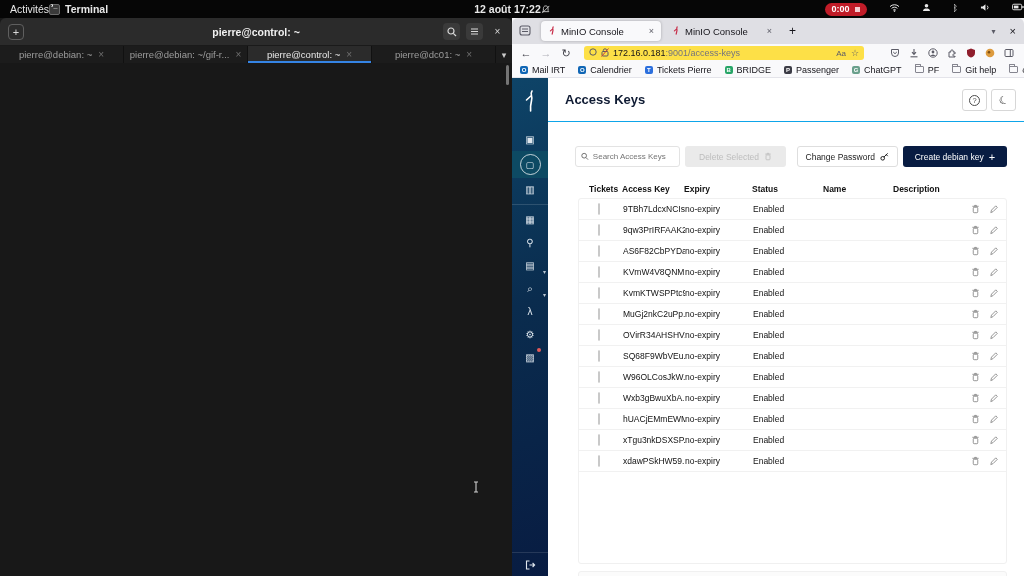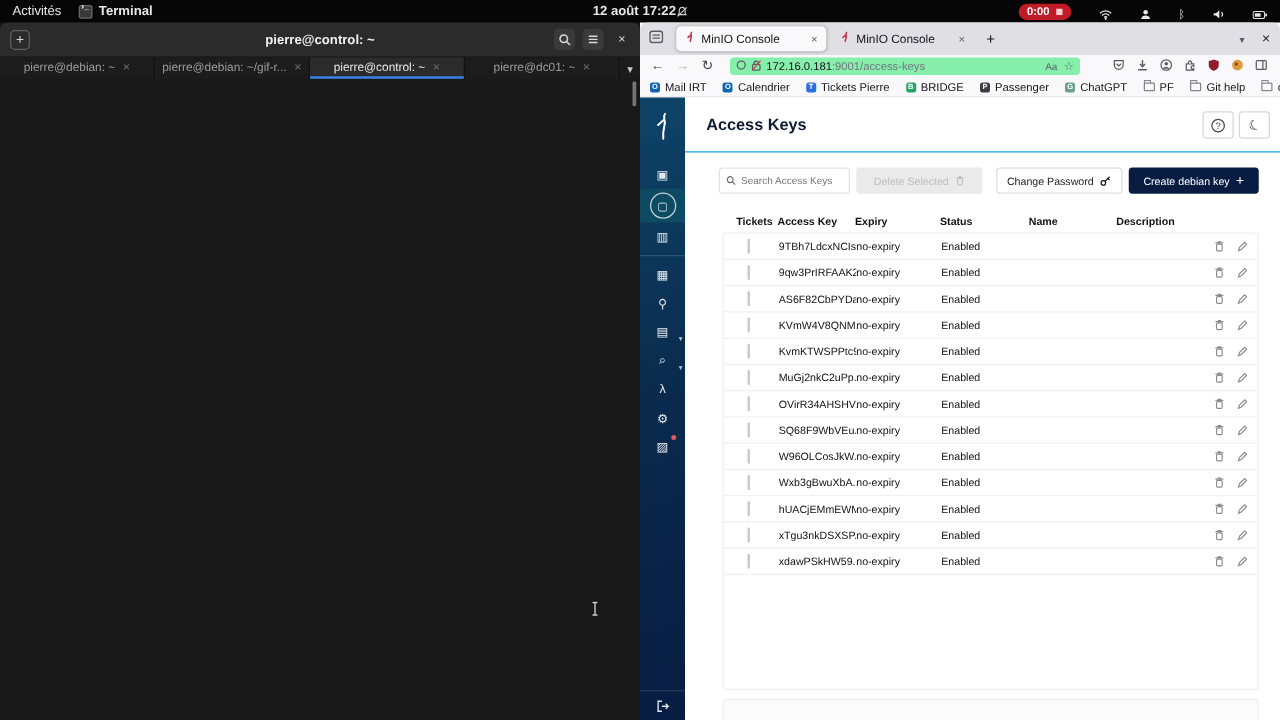--- a/index.html
+++ b/index.html
@@ -3,27 +3,27 @@
 <meta charset="utf-8">
 <style>
   * { margin:0; padding:0; box-sizing:border-box; }
   html,body { width:1024px; height:576px; overflow:hidden; background:#000; }
   body { font-family:"Liberation Sans", sans-serif; }
   .screen { position:relative; width:1024px; height:576px; }
 
   
   .topbar { position:absolute; left:0; top:0; width:1024px; height:18px; background:#060606;
             display:flex; align-items:center; color:#e8e8e8; font-size:10.5px; }
-  .tb-left { display:flex; gap:14px; padding-left:10px; }
+  .tb-left { display:flex; padding-left:10px; }
   .tb-app { display:flex; align-items:center; gap:5px; font-weight:bold; }
   .tb-appicon { width:11px; height:11px; background:#3a3a3a; border:1px solid #6b6b6b; border-radius:2px;
                 position:relative; }
   .tb-appicon::before { content:"›_"; position:absolute; left:1px; top:-3px; font-size:7px; color:#fff; }
   .tb-center { position:absolute; left:50%; transform:translateX(-50%); display:flex; align-items:center; gap:0; font-weight:bold; }
-  .tb-right { margin-left:auto; display:flex; align-items:flex-end; gap:22px; padding-right:10px; }
+  .tb-right { margin-left:auto; display:flex; align-items:flex-start; gap:22px; }
   .rec-pill { display:flex; align-items:center; gap:5px; background:var(--record,#c01c28); color:#fff;
               border-radius:8px; height:13px; padding:0 7px; font-size:9px; font-weight:bold; }
   .rec-stop { width:5px; height:5px; background:#f4cdd1; }
   .tb-ico svg { display:block; }
 
   
   .terminal { position:absolute; left:0; top:18px; width:512px; height:558px; background:#181818; }
   .t-titlebar { height:28px; background:#2b2b2b; border-bottom:1px solid #1a1a1a; display:flex; align-items:center;
                 position:relative; border-radius:6px 6px 0 0; }
   .t-newtab { position:absolute; left:8px; top:6px; width:16px; height:16px; border:1px solid #5f5f5f; border-radius:4px;
@@ -55,21 +55,21 @@
   .f-tab { display:flex; align-items:center; gap:5px; height:20px; margin-top:0; padding:0 7px; font-size:9.5px; color:#15141a; }
   .f-tab.active { background:#f9f9fb; border-radius:4px; box-shadow:0 0 3px rgba(0,0,0,.25); margin-left:10px; width:120px; }
   .f-tab.plain { width:114px; margin-left:4px; }
   .f-tab .tlabel { flex:1; white-space:nowrap; overflow:hidden; }
   .f-tab .tclose { color:#5b5b66; font-size:9px; }
   .f-newtab { margin-left:10px; color:#15141a; font-size:12px; }
   .f-winbtns { position:absolute; right:8px; top:0; height:26px; display:flex; align-items:center; gap:14px; color:#15141a; }
   .f-navbar { height:18px; display:flex; align-items:center; padding:0 6px; gap:4px; }
   .nav-ico { color:#3b3b44; font-size:11px; line-height:1; width:16px; text-align:center; }
   .nav-ico.dis { color:#b0b0b8; }
-  .urlbar { margin-left:6px; width:280px; height:14px; background:#86efac; border-radius:3px; display:flex;
+  .urlbar { margin-left:6px; width:280px; height:14px; background:#fde047; border-radius:3px; display:flex;
             align-items:center; padding:0 5px; gap:4px; font-size:9px; color:#15141a; }
   .url-host { font-weight:normal; }
   .url-rest { color:#73737f; }
   .url-right { margin-left:auto; display:flex; align-items:center; gap:5px; color:#5b5b66; font-size:8px; }
   .nav-right { margin-left:auto; display:flex; align-items:center; gap:9px; padding-right:4px; }
   .f-bookmarks { height:16px; display:flex; align-items:center; gap:13px; padding:0 8px; font-size:9px; color:#15141a;
                  border-bottom:1px solid #e4e4ea; }
   .bm { display:flex; align-items:center; gap:4px; white-space:nowrap; }
   .bm-fav { width:8px; height:8px; border-radius:2px; color:#fff; font-size:6px; font-weight:bold; line-height:8px; text-align:center; }
   .bm-folder { width:9px; height:7px; border:1px solid #85858f; border-radius:1px; position:relative; }
@@ -96,21 +96,21 @@
   .m-main { flex:1; background:#fff; overflow:hidden; }
   .m-header { height:44px; position:relative; border-bottom:1px solid #0ea5e9; }
   .m-title { position:absolute; left:17px; top:14px; font-size:13px; font-weight:bold; color:#0f1b33; }
   .m-hbtns { position:absolute; right:8px; top:11px; display:flex; gap:4px; }
   .m-hbtn { width:25px; height:22px; border:1px solid #d7d7d7; border-radius:3px; background:#fff; display:flex;
             align-items:center; justify-content:center; color:#4a4a4a; font-size:10px; }
   .help-circle { width:11px; height:11px; border:1px solid #4a4a4a; border-radius:50%; font-size:7.5px; line-height:10px;
                  text-align:center; }
   .moon { transform:rotate(-20deg); font-size:11px; color:#2b2b2b; }
 
-  .tools { margin:12px 17px 0 27px; display:flex; align-items:center; height:21px; }
+  .tools { margin:24px 17px 0 27px; display:flex; align-items:center; height:21px; }
   .search-box { width:108px; height:21px; border:1px solid #e3e3e3; border-radius:3px; display:flex; align-items:center;
                 padding:0 5px; gap:4px; background:#fff; }
   .search-box input { border:none; outline:none; width:100%; font-size:8px; color:#333; background:transparent;
                       font-family:"Liberation Sans", sans-serif; }
   .btn { height:21px; border-radius:3px; font-size:8.5px; display:flex; align-items:center; justify-content:center; gap:5px; }
   .btn-disabled { width:103px; margin-left:5px; background:#eaeaea; color:#bdbdbd; }
   .btn-outline { width:104px; margin-left:11px; background:#fff; border:1px solid #dedede; color:#1c1c1c; }
   .btn-primary { width:107px; margin-left:5px; background:var(--navy,#081c42); color:#fff; }
 
   .grid-cols { display:grid; grid-template-columns:33px 62px 68px 71px 70px 1fr 48px; align-items:center; padding-left:11px; }

